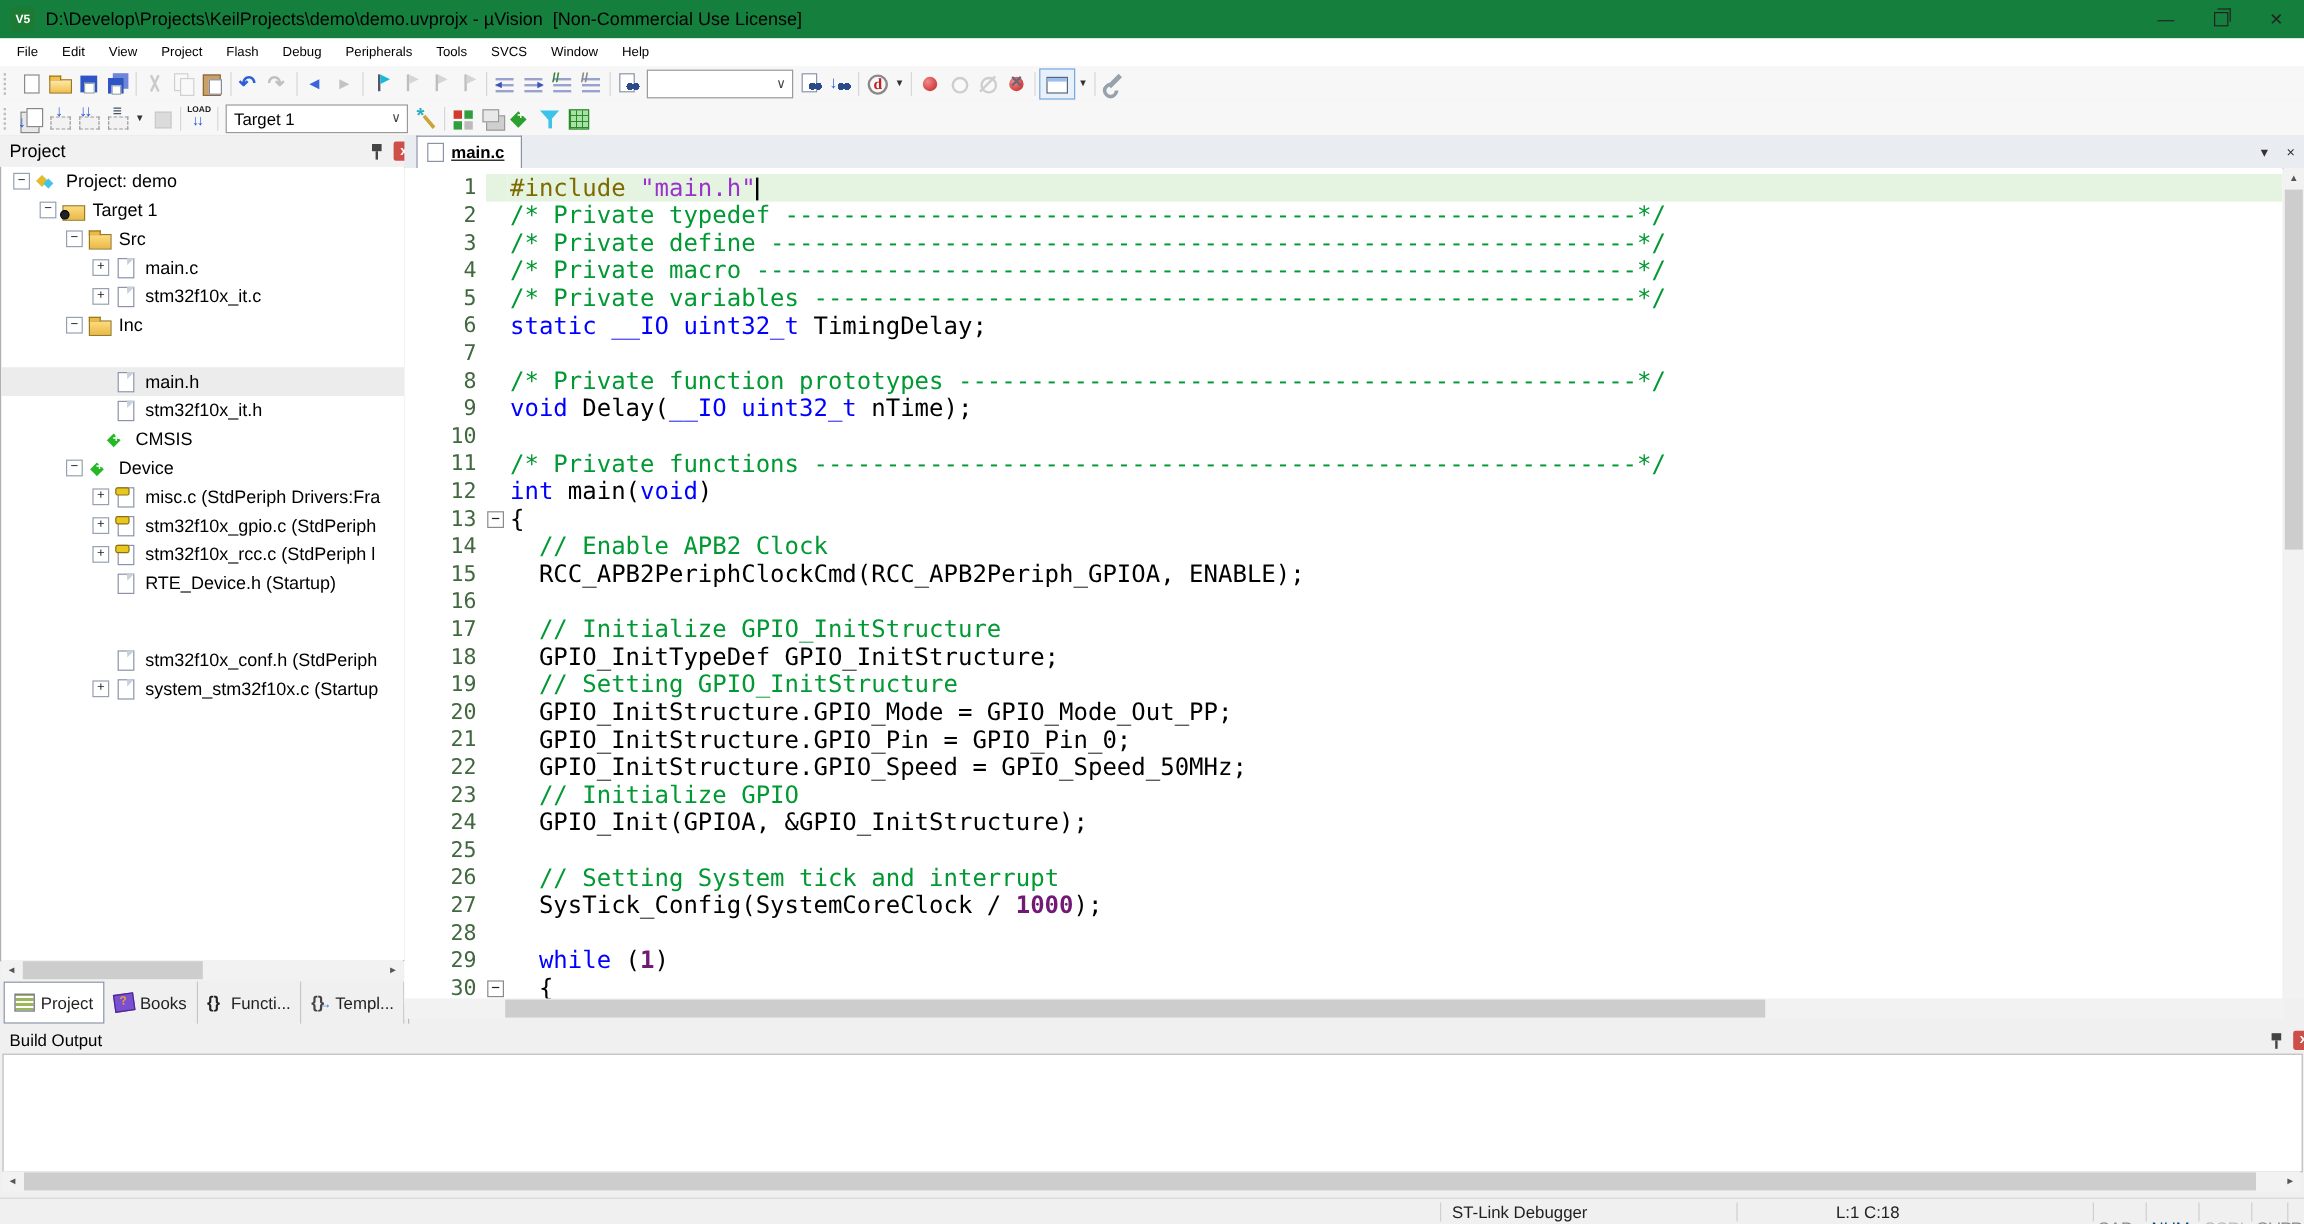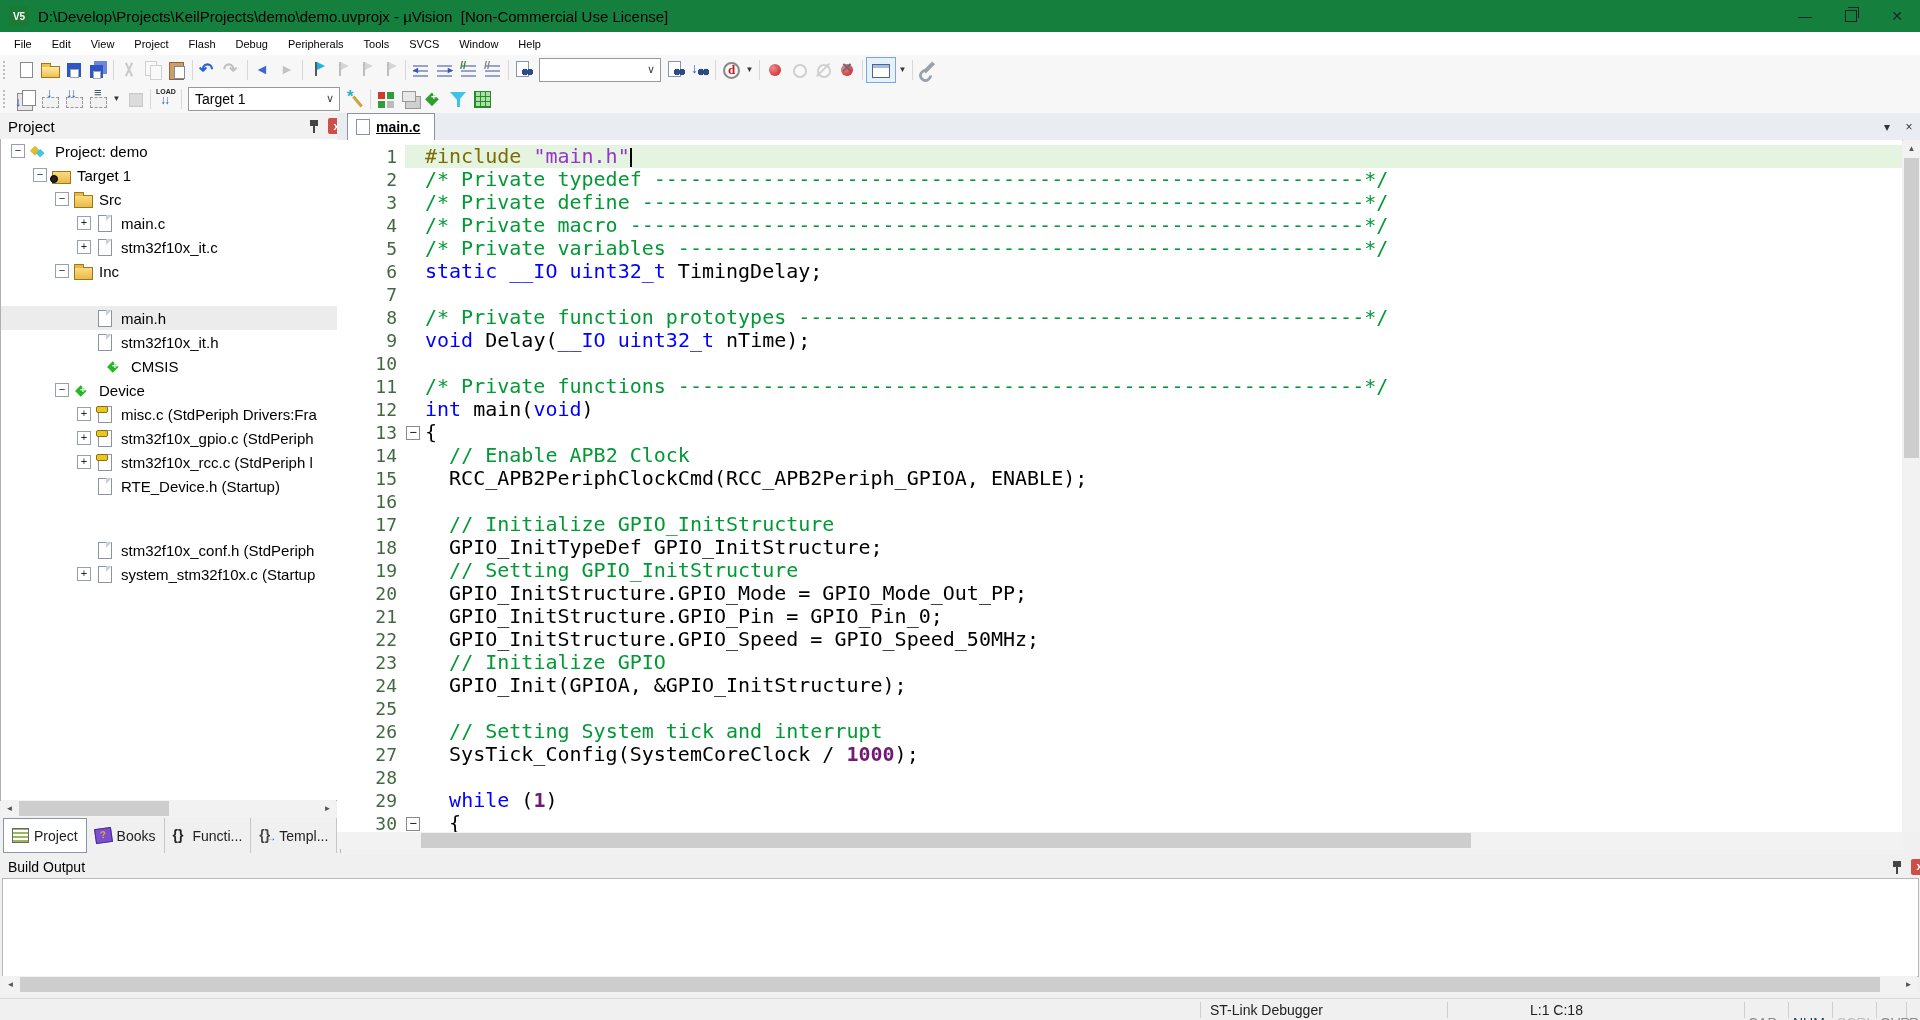--- a/index.html
+++ b/index.html
@@ -299,21 +299,21 @@
     <div class="trow selected" style="padding-left: 76px; margin-top: 23px;">
       <span class="exp hidden"></span>
       <span class="ti ti-file"></span>
       <span>main.h</span>
     </div>
     <div class="trow" style="padding-left: 76px;">
       <span class="exp hidden"></span>
       <span class="ti ti-file"></span>
       <span>stm32f10x_it.h</span>
     </div>
-    <div class="trow" style="padding-left: 86px;">
+    <div class="trow" style="padding-left: 68px;">
       <span class="exp hidden"></span>
       <span class="ti ti-diamond"></span>
       <span>CMSIS</span>
     </div>
     <div class="trow" style="padding-left: 54px;">
       <span class="exp">−</span>
       <span class="ti ti-diamond"></span>
       <span>Device</span>
     </div>
     <div class="trow" style="padding-left: 76px;">

